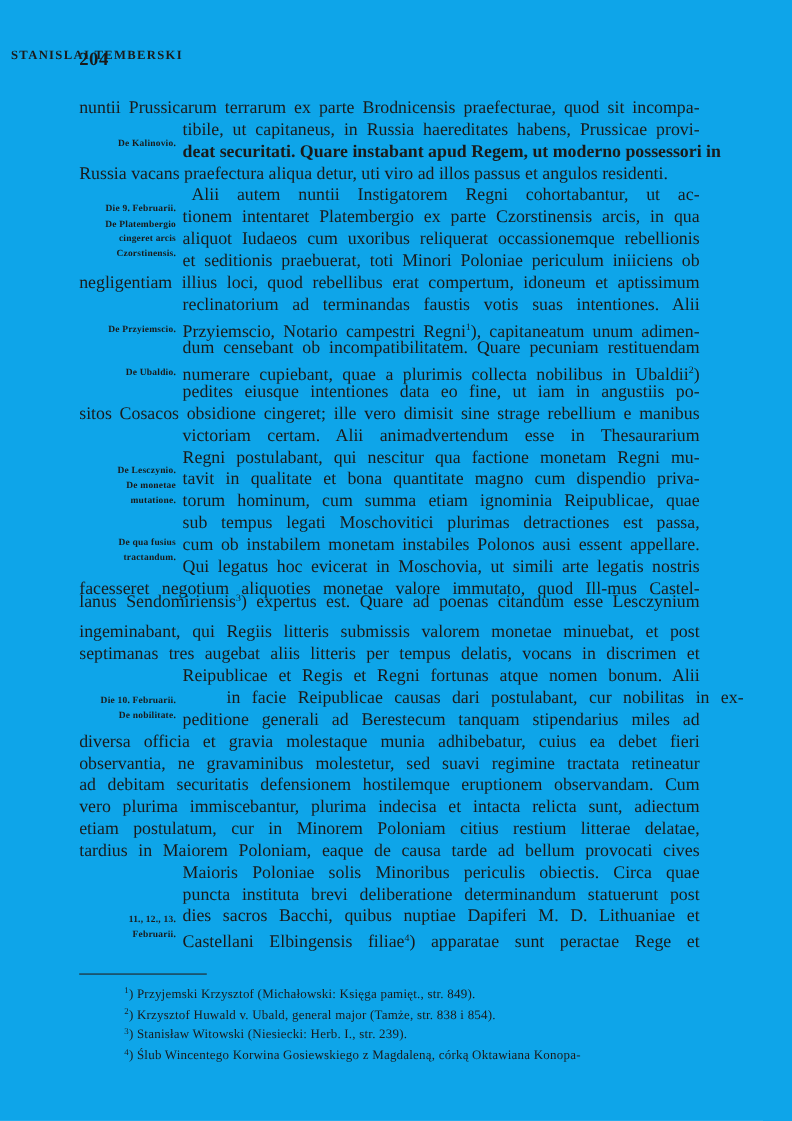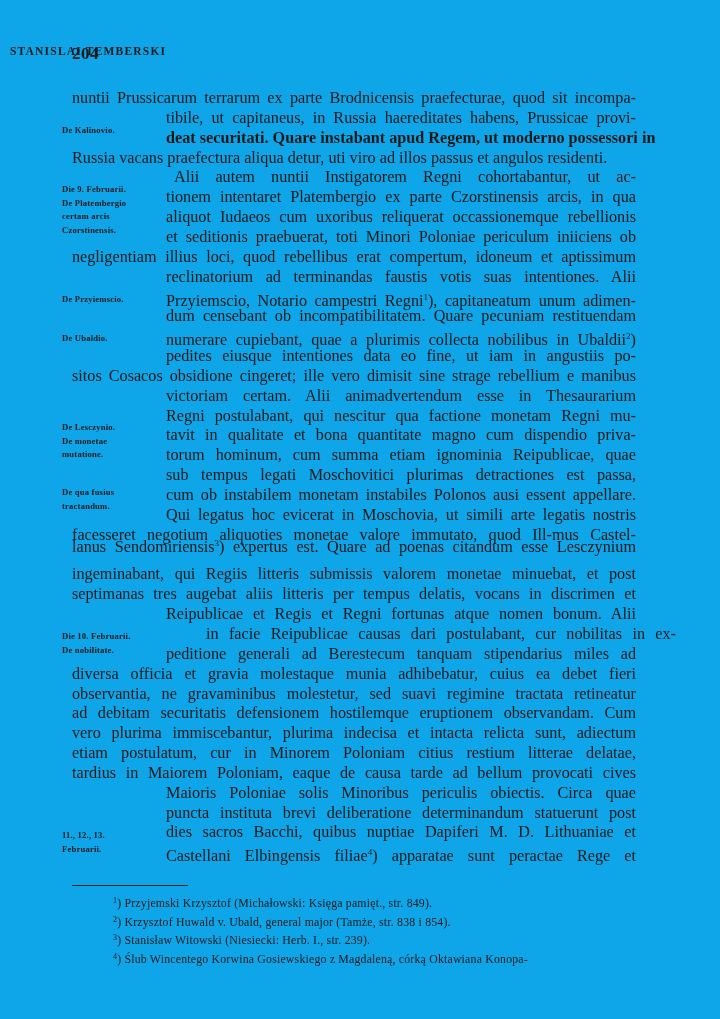--- a/index.html
+++ b/index.html
@@ -10,21 +10,21 @@
   .running-head { position: absolute; left: 0; width: 648px; top: 45px; text-align: left;
                   font-size: 11.5px; font-weight: bold; letter-spacing: 1.2px; padding-left: 10px; box-sizing: border-box; }
   .line { position: absolute; font-size: 16.2px; line-height: 20px; white-space: nowrap;
           text-align: justify; text-align-last: justify; }
   .line.full { left: 72px; width: 564px; }
   .line.indent { left: 166px; width: 470px; }
   .line.para { left: 174px; width: 462px; }
   .line.last { text-align-last: left; }
   .sup { font-size: 9px; vertical-align: 6px; }
   .margin-note { position: absolute; font-size: 8.6px; font-weight: bold; line-height: 13.5px;
-                 text-align: left; width: 98px; letter-spacing: 0.2px; }
+                 text-align: right; width: 98px; letter-spacing: 0.2px; }
   .fn-rule { position: absolute; left: 72px; top: 885px; width: 116px; height: 1px; background: #222; }
   .footnote { position: absolute; left: 113px; font-size: 11.8px; line-height: 16px; white-space: nowrap; letter-spacing: 0.2px; }
   .fn-mark { font-size: 8px; vertical-align: 4px; }
 </style>
 </head>
 <body>
 
 <div class="page">
   <div class="page-number">204</div>
   <div class="running-head">STANISLAI TEMBERSKI</div>
@@ -70,21 +70,21 @@
       <div class="line indent" style="top: 822.45px;"><span>dies sacros Bacchi, quibus nuptiae Dapiferi M. D. Lithuaniae et</span></div>
       <div class="line indent" style="top: 842.3px;"><span>Castellani Elbingensis filiae</span><span class="sup">4</span><span>) apparatae sunt peractae Rege et</span></div>
     </div>
   <div id="margin-notes">
       <div class="margin-note" style="left: 62px; top: 124px;">
         <div>De Kalinovio.</div>
       </div>
       <div class="margin-note" style="left: 62px; top: 183px;">
         <div>Die 9. Februarii.</div>
         <div>De Platembergio</div>
-        <div>certam arcis</div>
+        <div>cingeret arcis</div>
         <div>Czorstinensis.</div>
       </div>
       <div class="margin-note" style="left: 62px; top: 293px;">
         <div>De Przyiemscio.</div>
       </div>
       <div class="margin-note" style="left: 62px; top: 332px;">
         <div>De Ubaldio.</div>
       </div>
       <div class="margin-note" style="left: 62px; top: 421px;">
         <div>De Lesczynio.</div>

